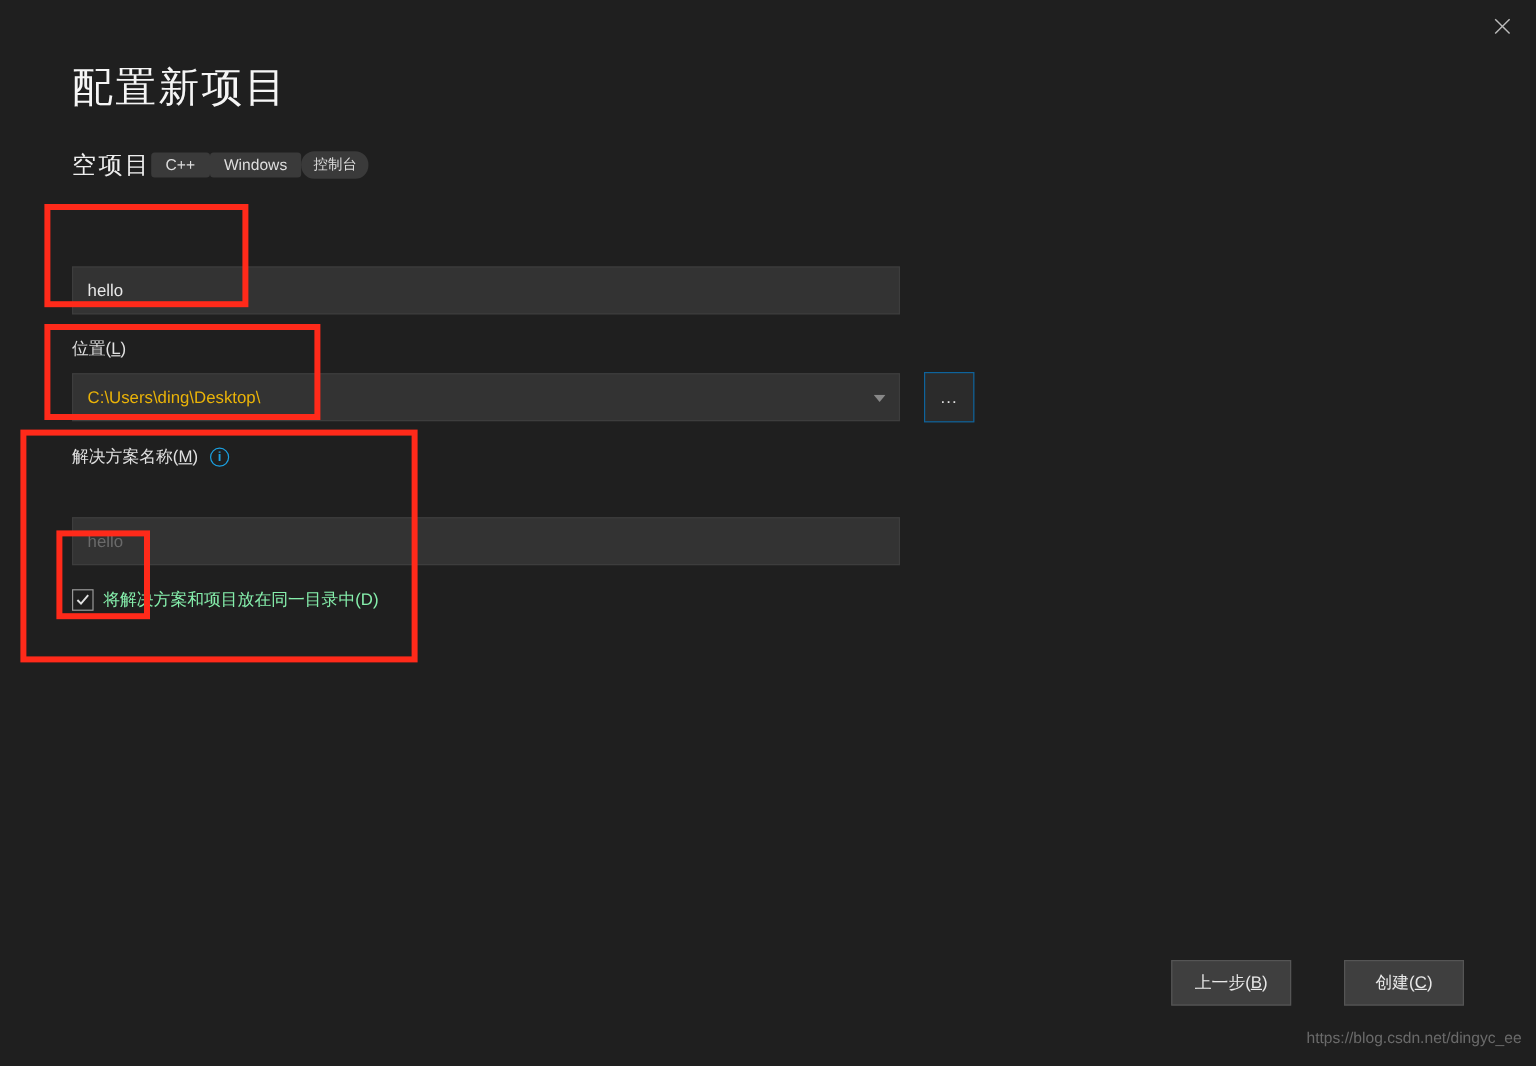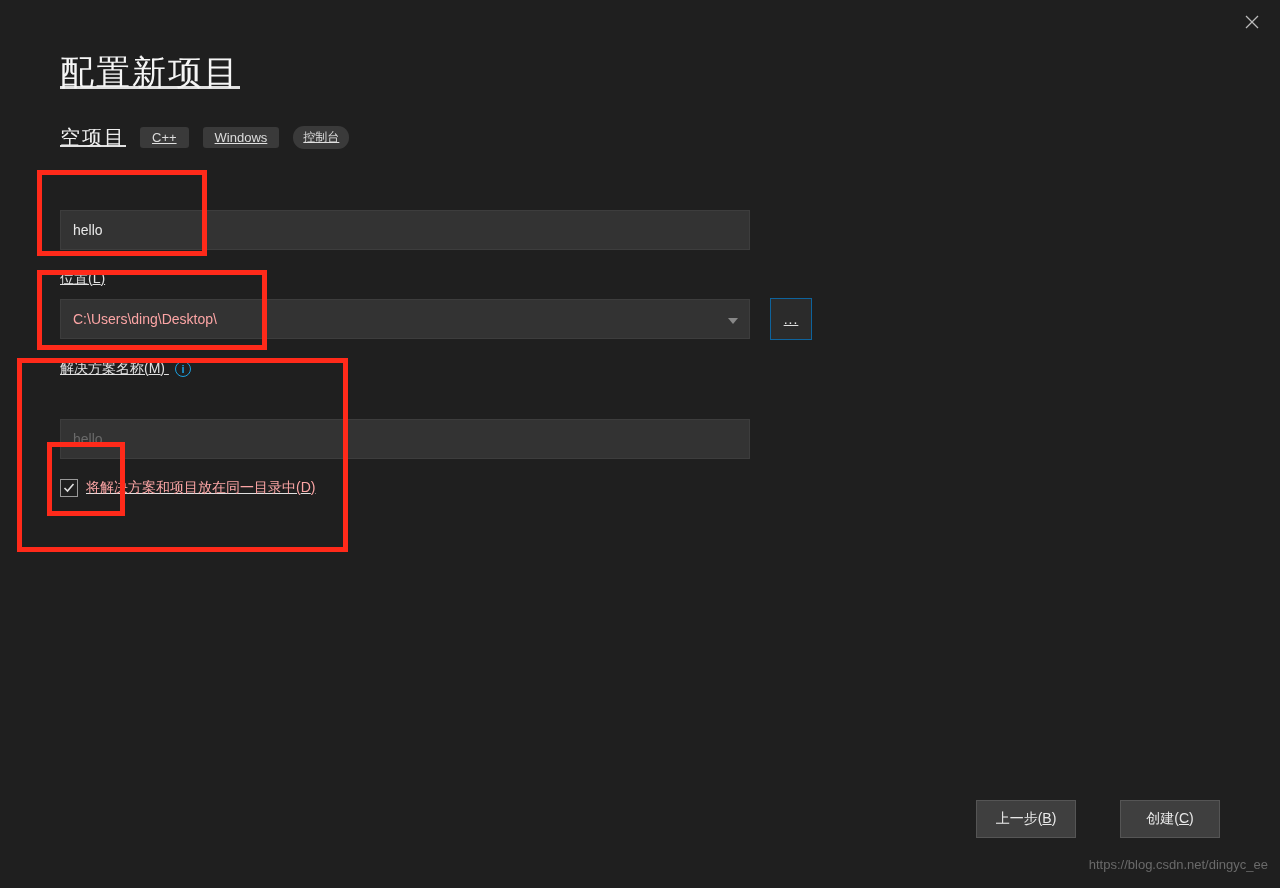--- a/index.html
+++ b/index.html
@@ -23,34 +23,32 @@
       width: 20px;
       height: 20px;
       cursor: pointer;
       display: flex;
       align-items: center;
       justify-content: center;
     }
     .close-btn svg { stroke: #bbb; }
     .content {
       padding: 50px 60px 0 60px;
-      text-decoration: underline;
     }
     .page-title {
       font-size: 34px;
       font-weight: 400;
       color: #f5f5f5;
       letter-spacing: 2px;
       margin-bottom: 28px;
     }
     .subtitle-row {
       display: flex;
       align-items: center;
-      gap: 14px;
-      margin-bottom: 28px;
+      margin-bottom: 40px;
     }
     .subtitle {
       font-size: 20px;
       color: #eee;
       letter-spacing: 2px;
     }
     .tag {
       background: #3a3a3a;
       color: #ddd;
       font-size: 13px;
@@ -103,21 +101,21 @@
     }
     .select-wrap {
       position: relative;
       width: 690px;
     }
     .select-input {
       width: 100%;
       height: 40px;
       background: #333333;
       border: 1px solid #3d3d3d;
-      color: #fca5a5;
+      color: #eab308;
       padding: 0 34px 0 12px;
       font-size: 14px;
       outline: none;
     }
     .select-caret {
       position: absolute;
       right: 12px;
       top: 50%;
       transform: translateY(-50%);
       pointer-events: none;
@@ -148,21 +146,21 @@
       border: 1px solid #999;
       background: transparent;
       display: flex;
       align-items: center;
       justify-content: center;
       cursor: pointer;
     }
     .checkbox svg { stroke: #e0e0e0; }
     .checkbox-label {
       font-size: 14px;
-      color: #fca5a5;
+      color: #86efac;
     }
     .footer {
       position: absolute;
       bottom: 50px;
       right: 60px;
       display: flex;
       gap: 12px;
     }
     .btn {
       min-width: 100px;

